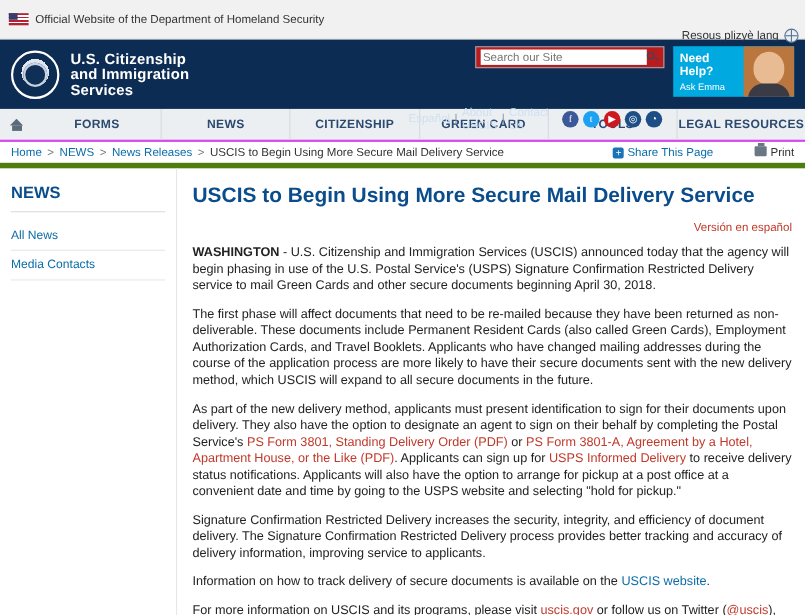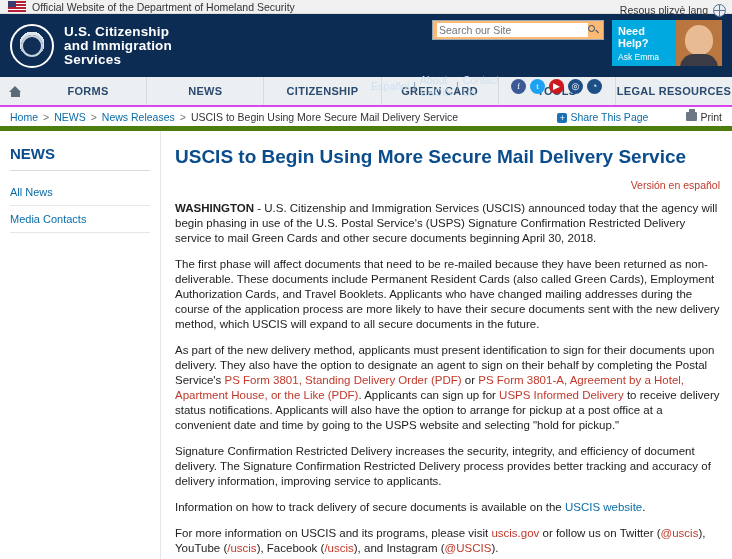--- a/index.html
+++ b/index.html
@@ -11,21 +11,21 @@
     height: 559px;
     overflow: hidden;
     background: #ffffff;
     font-family: "Liberation Sans", sans-serif;
     font-size: 12px;
     color: #212121;
   }
 
   
   .gov-banner {
-    height: 14px;
+    height: 36px;
     background: #f1f1f1;
     border-bottom: 1px solid #dcdcdc;
     display: flex;
     align-items: center;
     padding: 0 8px;
     box-sizing: border-box;
   }
   .flag {
     width: 18px;
     height: 11px;
@@ -130,21 +130,21 @@
     width: 350px;
   }
   .search-row {
     display: flex;
     justify-content: flex-end;
     align-items: flex-start;
   }
   .search-box {
     width: 172px;
     height: 20px;
-    background: #fdba74;
+    background: #b91c1c;
     border: 1px solid #9aa7b4;
     display: flex;
     align-items: center;
     box-sizing: border-box;
     padding: 0 4px;
     margin-left: 23px;
   }
   .search-box input {
     border: 0;
     outline: none;

